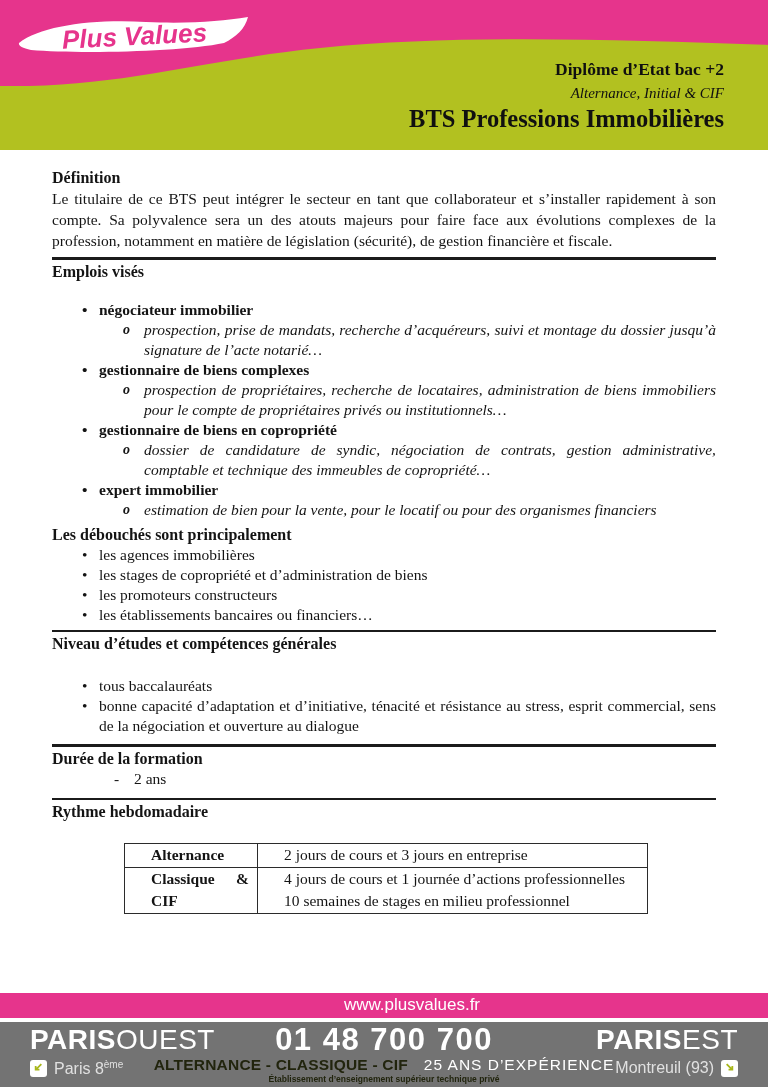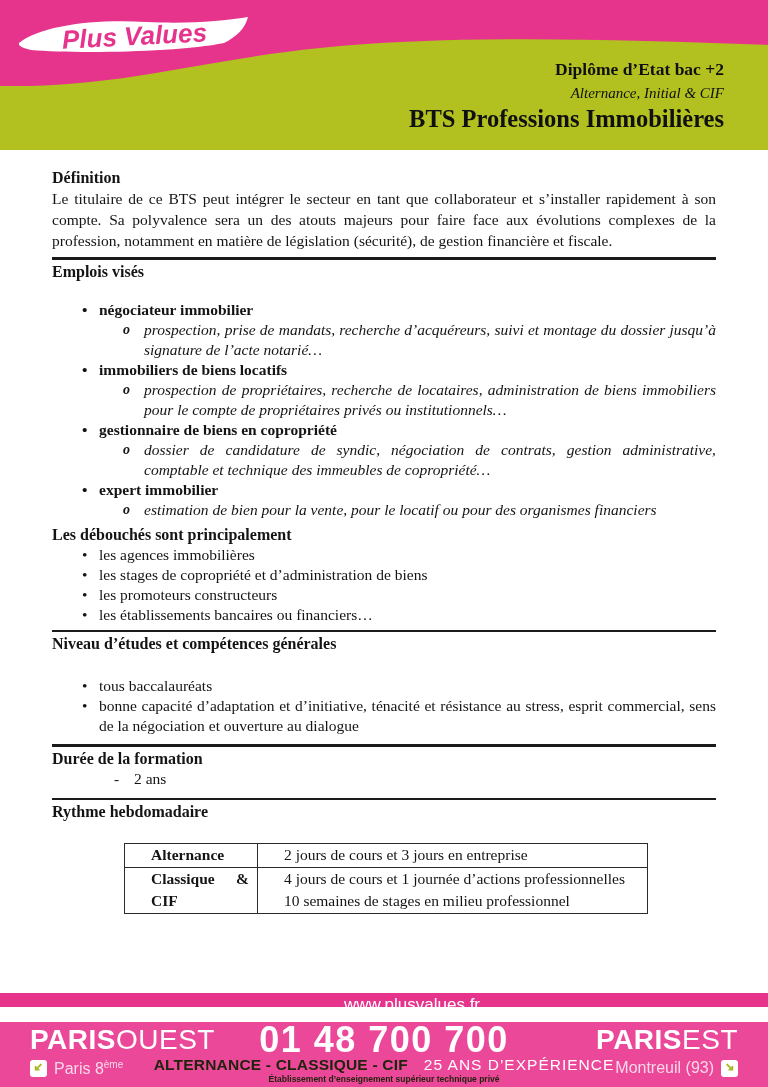--- a/index.html
+++ b/index.html
@@ -34,38 +34,38 @@
   .b2::before{content:"o";position:absolute;left:71px;font-weight:bold;font-size:14px;}
   .duree-item{position:relative;padding-left:82px;line-height:20px;}
   .duree-item::before{content:"-";position:absolute;left:62px;}
   .rythme-table{margin:21px 0 0 72px;border-collapse:collapse;width:524px;
                 font-size:15.5px;line-height:22px;}
   .rythme-table td{border:1.4px solid #2b2b2b;padding:0 8px 1px 26px;vertical-align:top;}
   td.mode{width:98px;font-weight:bold;}
   .mode-flex{display:flex;justify-content:space-between;}
 
   
-  .web-band{position:absolute;top:993px;left:0;width:768px;height:14px;background:#E6348C;
+  .web-band{position:absolute;top:993px;left:0;width:768px;height:25px;background:#E6348C;
             text-align:center;line-height:24px;}
   .web-band span{position:relative;left:28px;color:#fff;
                  font-family:"Liberation Sans",sans-serif;font-size:17px;}
-  .footer-green{position:absolute;top:1022px;left:0;width:768px;height:65px;background:#ec4899;
+  .footer-green{position:absolute;top:1022px;left:0;width:768px;height:65px;background:#737373;
                 color:#fff;font-family:"Liberation Sans",sans-serif;}
   .fw{position:absolute;left:30px;top:4px;}
   .fe{position:absolute;right:30px;top:4px;text-align:right;}
   .brand-line{font-size:28px;line-height:28px;letter-spacing:.5px;white-space:nowrap;}
   .brand-bold{font-weight:bold;}
   .brand-light{font-weight:normal;}
   .loc-line{margin-top:5px;display:flex;align-items:center;gap:7px;font-size:16px;
             color:rgba(255,255,255,.78);}
   .fe .loc-line{justify-content:flex-end;}
   .loc-icon{width:17px;height:17px;background:#fff;border-radius:3px;flex:0 0 auto;
             display:flex;align-items:center;justify-content:center;}
   .fc{position:absolute;left:50%;transform:translateX(-50%);top:2px;text-align:center;width:500px;}
-  .phone{font-size:36px;font-weight:bold;letter-spacing:1.5px;line-height:32px;white-space:nowrap;}
+  .phone{font-size:31px;font-weight:bold;letter-spacing:1.5px;line-height:32px;white-space:nowrap;}
   .mode-exp{margin-top:0;font-size:15.5px;line-height:17px;white-space:nowrap;}
   .modes-dark{color:#21240d;font-weight:bold;letter-spacing:.2px;}
   .exp-white{color:#fff;margin-left:16px;letter-spacing:1px;}
   .establishment{font-size:8.5px;line-height:10px;color:#21240d;font-weight:bold;margin-top:1px;}
   sup{font-size:10px;}
 </style>
 </head>
 <body>
 
 <div class="page">
@@ -91,21 +91,21 @@
 
     <div class="h2">Définition</div>
     <p class="para">Le titulaire de ce BTS peut intégrer le secteur en tant que collaborateur et s’installer rapidement à son compte. Sa polyvalence sera un des atouts majeurs pour faire face aux évolutions complexes de la profession, notamment en matière de législation (sécurité), de gestion financière et fiscale.</p>
 
     <div class="rule" style="margin-top:6px"></div>
     <div class="h2" style="margin-top:1px">Emplois visés</div>
 
     <div class="list" style="margin-top:18px">
       <div class="b1 bold"><span>négociateur immobilier</span></div>
       <div class="b2"><span>prospection, prise de mandats, recherche d’acquéreurs, suivi et montage du dossier jusqu’à signature de l’acte notarié…</span></div>
-      <div class="b1 bold"><span>immobiliers de biens locatifs</span></div>
+      <div class="b1 bold"><span>gestionnaire de biens complexes</span></div>
       <div class="b2"><span>prospection de propriétaires, recherche de locataires, administration de biens immobiliers pour le compte de propriétaires privés ou institutionnels…</span></div>
       <div class="b1 bold"><span>gestionnaire de biens en copropriété</span></div>
       <div class="b2"><span>dossier de candidature de syndic, négociation de contrats, gestion administrative, comptable et technique des immeubles de copropriété…</span></div>
       <div class="b1 bold"><span>expert immobilier</span></div>
       <div class="b2"><span>estimation de bien pour la vente, pour le locatif ou pour des organismes financiers</span></div>
     </div>
 
     <div class="h2" style="margin-top:4px">Les débouchés sont principalement</div>
     <div class="list">
       <div class="b1"><span>les agences immobilières</span></div>

